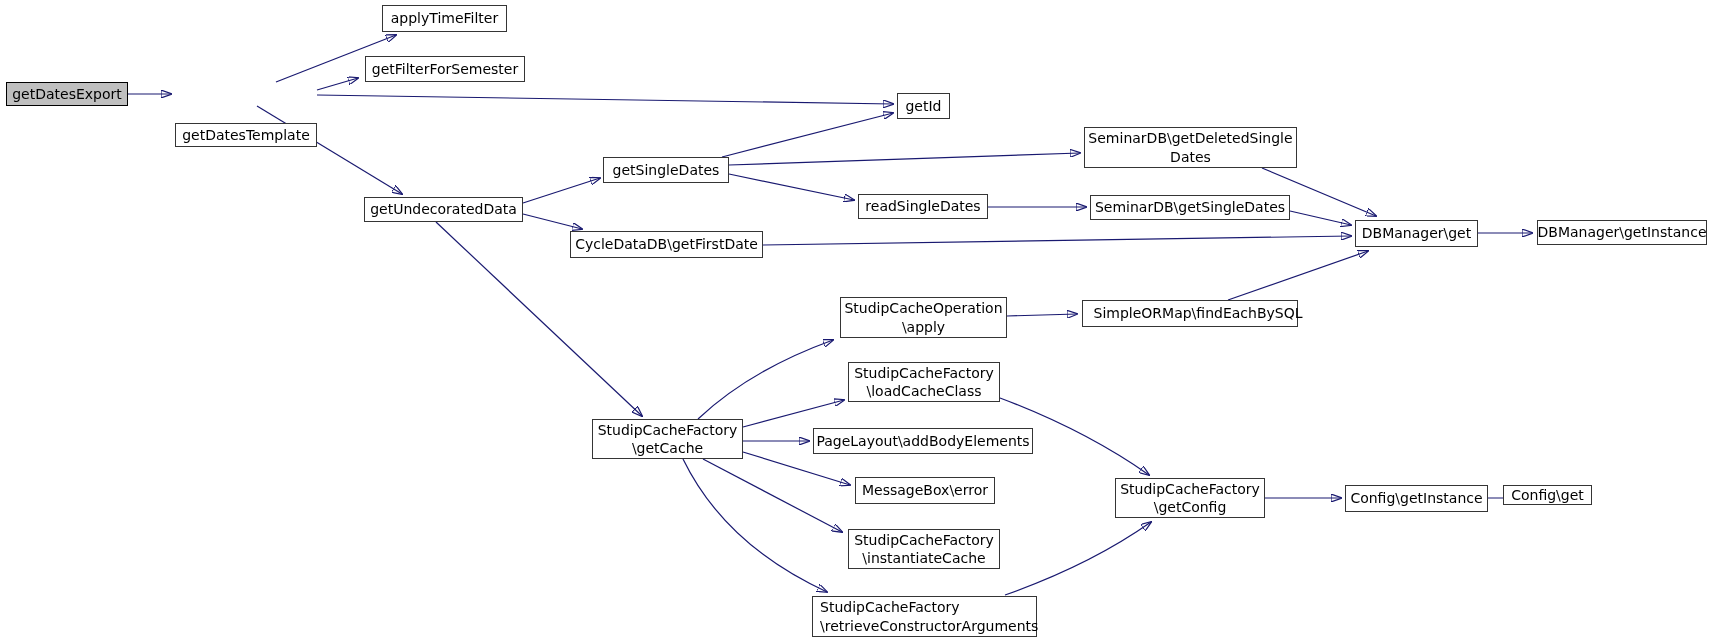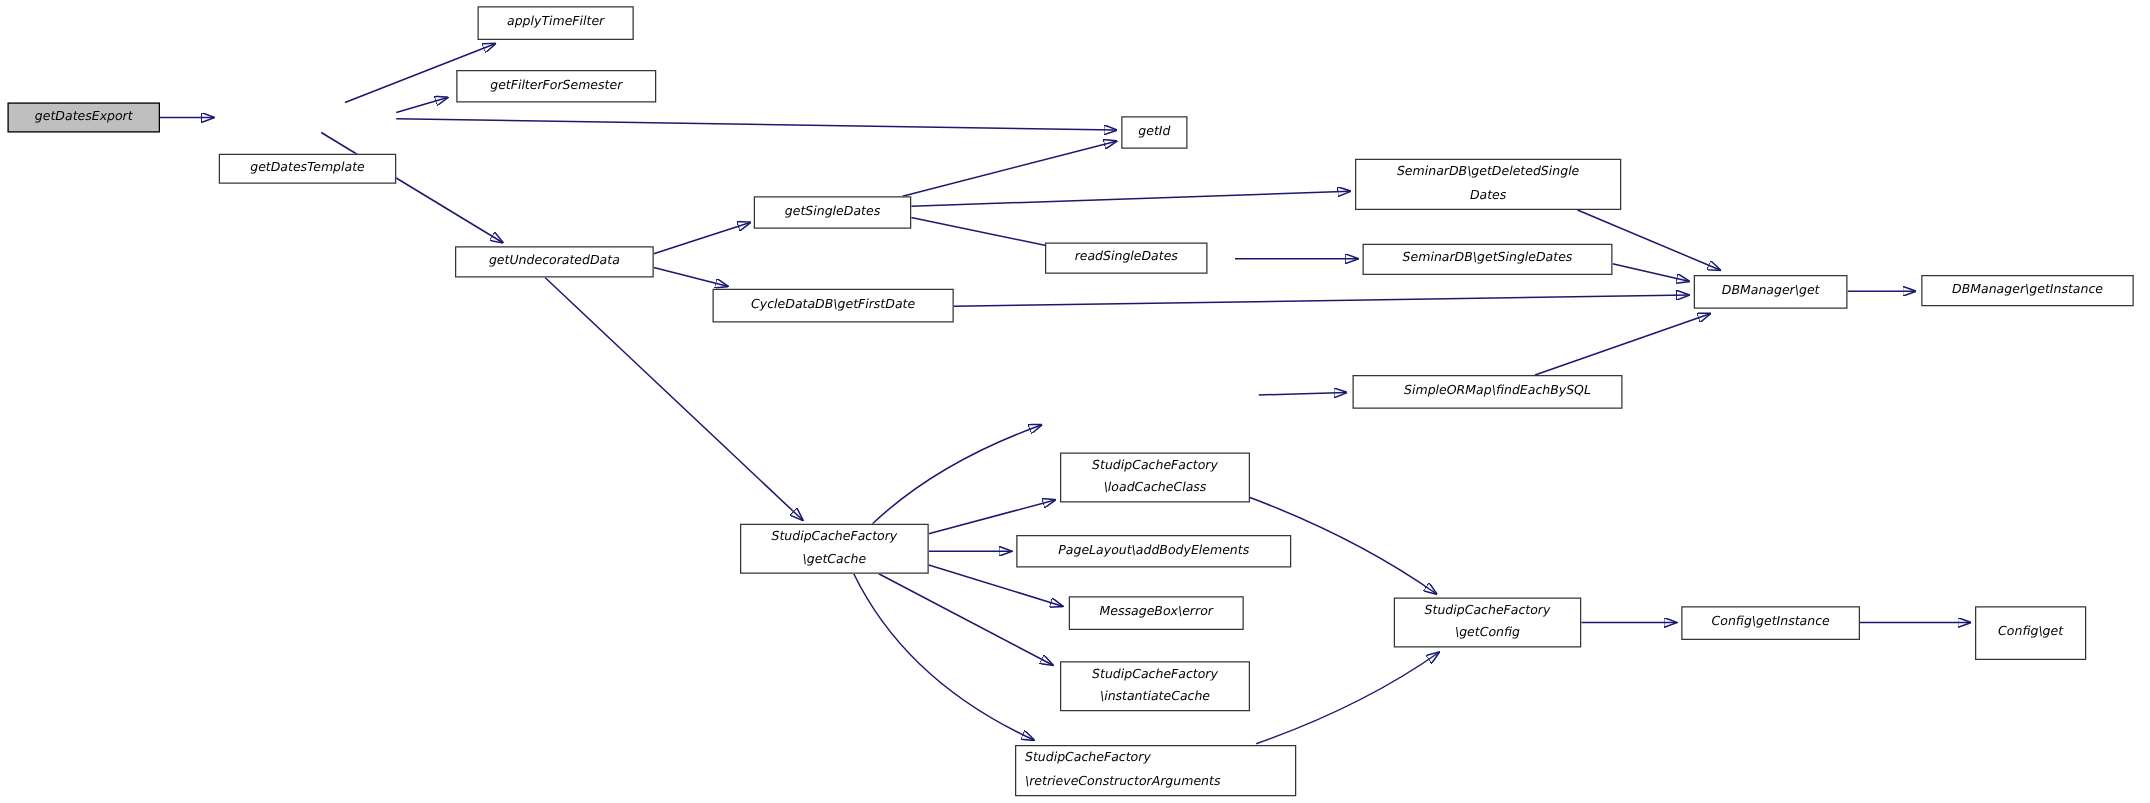--- a/index.html
+++ b/index.html
@@ -11,29 +11,28 @@
     overflow:hidden;
   }
   #edges{position:absolute;left:0;top:0;width:1720px;height:642px;}
   #edges path{fill:none;stroke:#191970;stroke-width:1.2;}
   .node{
     position:absolute;
     box-sizing:border-box;
     border:1.4px solid #353535;
     background:#ffffff;
     color:#000000;
-    font-size:10px;
+    font-size:14px;
     line-height:18.5px;
     display:flex;
     align-items:center;
     justify-content:center;
     text-align:center;
     white-space:pre-line;
     cursor:pointer;
-    font-style:italic;
   }
   .node.hl{background:#bfbfbf;border-color:#000000;}
   .node.left{justify-content:flex-start;text-align:left;padding-left:7px;}
 </style>
 </head>
 <body>
 
 <div id="canvas">
 
   <svg id="edges" width="1720" height="642" viewBox="0 0 1720 642">
@@ -71,37 +70,39 @@
     <path d="M1265,498 L1341,498" marker-end="url(#arrow)"></path>
     <path d="M1488,498 L1576,498" marker-end="url(#arrow)"></path>
   </svg>
 
   <div class="node hl" style="left:6px;top:82px;width:122px;height:24px;">getDatesExport</div>
   <div class="node" style="left:175px;top:82px;width:142px;height:24px;margin-top:41px;">getDatesTemplate</div>
   <div class="node" style="left:382px;top:5px;width:125px;height:27px;">applyTimeFilter</div>
   <div class="node" style="left:365px;top:56px;width:160px;height:26px;">getFilterForSemester</div>
   <div class="node" style="left:897px;top:93px;width:53px;height:26px;">getId</div>
   <div class="node" style="left:603px;top:157px;width:126px;height:26px;">getSingleDates</div>
-  <div class="node" style="left:836px;top:194px;width:130px;height:25px;">readSingleDates</div>
+  <div class="node" style="left:858px;top:194px;width:130px;height:25px;">readSingleDates</div>
   <div class="node" style="left:570px;top:231px;width:193px;height:27px;">CycleDataDB\getFirstDate</div>
   <div class="node" style="left:364px;top:197px;width:159px;height:25px;">getUndecoratedData</div>
   <div class="node" style="left:1084px;top:127px;width:213px;height:41px;">SeminarDB\getDeletedSingle
 Dates</div>
   <div class="node" style="left:1090px;top:195px;width:200px;height:25px;">SeminarDB\getSingleDates</div>
   <div class="node" style="left:1355px;top:220px;width:123px;height:27px;">DBManager\get</div>
   <div class="node" style="left:1537px;top:220px;width:170px;height:25px;">DBManager\getInstance</div>
+  <div class="node" style="left:840px;top:297px;width:167px;height:41px;">StudipCacheOperation
+\apply</div>
   <div class="node" style="left:1082px;top:300px;width:216px;height:27px;padding-left:16px;">SimpleORMap\findEachBySQL</div>
   <div class="node" style="left:848px;top:362px;width:152px;height:40px;">StudipCacheFactory
 \loadCacheClass</div>
   <div class="node" style="left:592px;top:419px;width:151px;height:40px;">StudipCacheFactory
 \getCache</div>
   <div class="node" style="left:813px;top:428px;width:220px;height:26px;">PageLayout\addBodyElements</div>
   <div class="node" style="left:855px;top:477px;width:140px;height:27px;">MessageBox\error</div>
   <div class="node" style="left:848px;top:529px;width:152px;height:40px;">StudipCacheFactory
 \instantiateCache</div>
   <div class="node left" style="left:812px;top:596px;width:225px;height:41px;">StudipCacheFactory
 \retrieveConstructorArguments</div>
   <div class="node" style="left:1115px;top:478px;width:150px;height:40px;">StudipCacheFactory
 \getConfig</div>
   <div class="node" style="left:1345px;top:485px;width:143px;height:27px;">Config\getInstance</div>
-  <div class="node" style="left:1580px;top:485px;width:89px;height:43px;text-align:right;">Config\get</div>
+  <div class="node" style="left:1503px;top:485px;width:89px;height:20px;text-align:right;">Config\get</div>
 
 </div>
 
 </body></html>

